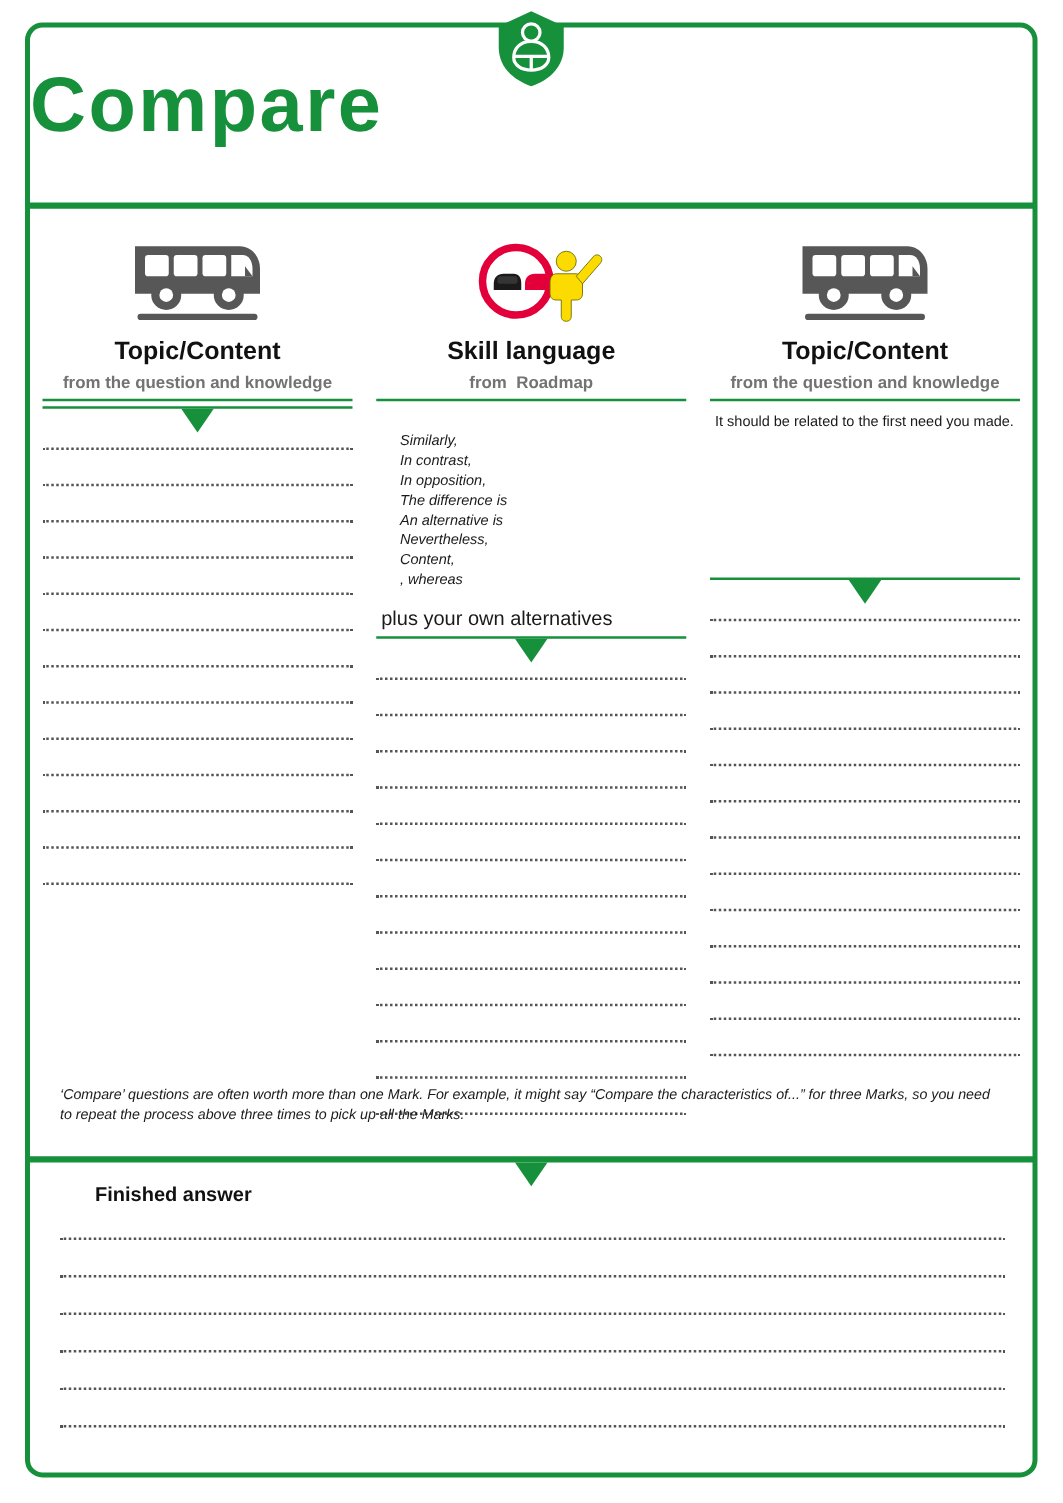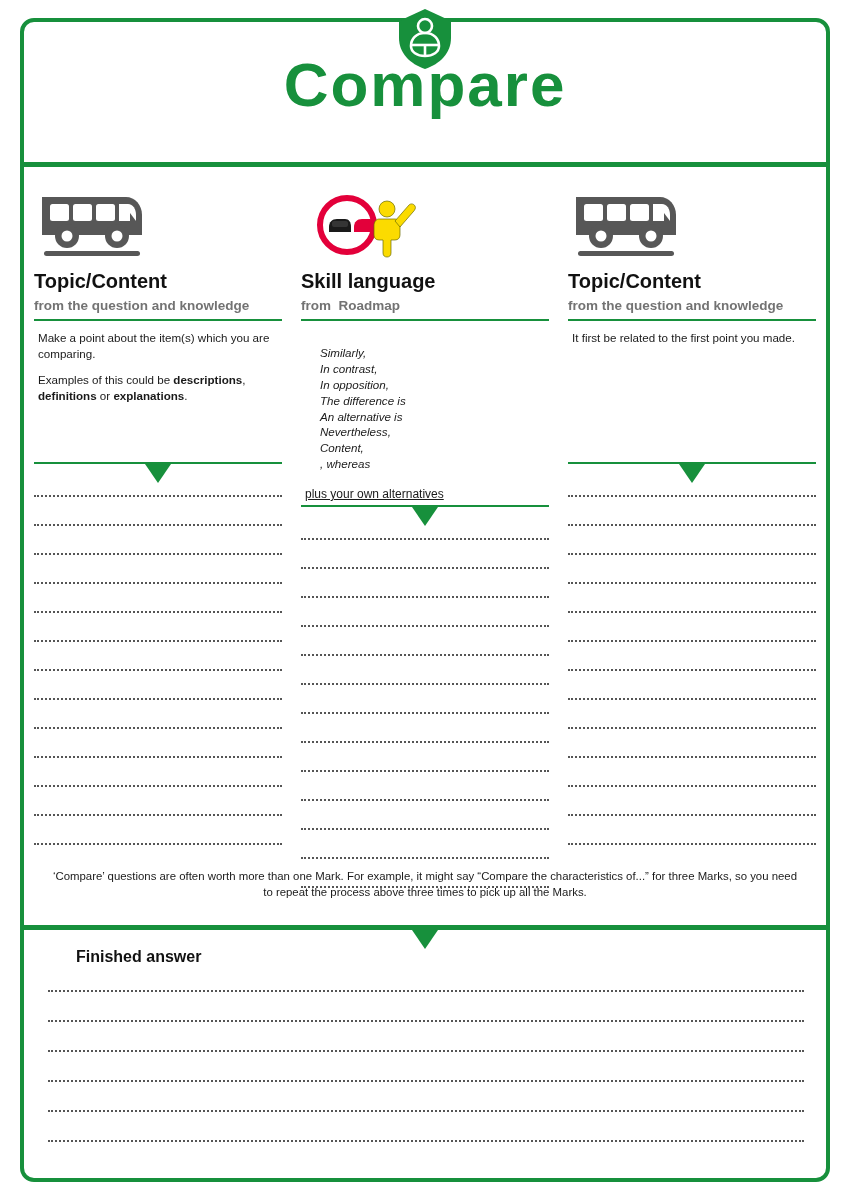--- a/index.html
+++ b/index.html
@@ -32,21 +32,21 @@
   
   .title-band {
     position: absolute;
     left: 24px;
     top: 22px;
     width: 802px;
     height: 112px;
     box-sizing: border-box;
     display: flex;
     align-items: center;
-    justify-content: center;
+    justify-content: flex-start;
   }
   .title-text {
     color: #17903C;
     font-size: 62px;
     font-weight: bold;
     letter-spacing: 2px;
     line-height: 1;
     margin-top: 14px;
   }
 
@@ -76,21 +76,21 @@
     left: 34px;
     top: 186px;
     width: 782px;
     display: flex;
     justify-content: space-between;
   }
   .col {
     width: 248px;
     display: flex;
     flex-direction: column;
-    align-items: flex-start;
+    align-items: center;
   }
   .col-icon {
     height: 78px;
     display: flex;
     align-items: center;
     justify-content: center;
   }
   .col-title {
     font-size: 20px;
     font-weight: bold;
@@ -136,24 +136,23 @@
     list-style: none;
   }
   .word-list li {
     font-size: 11.6px;
     font-style: italic;
     line-height: 1.37;
     color: #1a1a1a;
   }
   .word-list-foot {
     margin-top: 11px;
-    font-size: 12px;
+    font-size: 16px;
     font-style: normal;
     color: #1a1a1a;
-    text-decoration: underline;
   }
 
   
   .col-arrow-rule {
     width: 100%;
     position: relative;
     margin-top: 4px;
   }
   .col-arrow-rule .bar {
     width: 100%;
@@ -182,24 +181,25 @@
     border-top: 2px dotted #555555;
     margin-bottom: 27px;
   }
 
   
   .footnote {
     position: absolute;
     left: 48px;
     top: 868px;
     width: 754px;
-    text-align: center;
+    text-align: left;
     font-size: 11.4px;
     line-height: 1.42;
     color: #1a1a1a;
+    font-style: italic;
   }
 
   
   .panel-sep {
     position: absolute;
     left: 22px;
     top: 925px;
     width: 806px;
     height: 5px;
     background: #17903C;
@@ -270,24 +270,20 @@
         <circle cx="33" cy="45" r="12" fill="#575757"></circle>
         <circle cx="33" cy="45" r="5.5" fill="#ffffff"></circle>
         <circle cx="83" cy="45" r="12" fill="#575757"></circle>
         <circle cx="83" cy="45" r="5.5" fill="#ffffff"></circle>
         <rect x="10" y="60" width="96" height="5" rx="2.5" fill="#575757"></rect>
       </svg>
     </div>
     <div class="col-title">Topic/Content</div>
     <div class="col-sub">from the question and knowledge</div>
     <div class="col-rule"></div>
-    <div class="col-body">
-        <p><span>Make a point about the item(s) which you are comparing.</span></p>
-        <p><span>Examples of this could be </span><b>descriptions</b><span>, </span><b>definitions</b><span> or </span><b>explanations</b><span>.</span></p>
-      </div>
     <div class="col-arrow-rule">
       <div class="bar"></div>
       <div class="tri"></div>
     </div>
     <div class="lines">
         <div class="dline"></div>
         <div class="dline"></div>
         <div class="dline"></div>
         <div class="dline"></div>
         <div class="dline"></div>
@@ -367,21 +363,21 @@
         <circle cx="33" cy="45" r="5.5" fill="#ffffff"></circle>
         <circle cx="83" cy="45" r="12" fill="#575757"></circle>
         <circle cx="83" cy="45" r="5.5" fill="#ffffff"></circle>
         <rect x="10" y="60" width="96" height="5" rx="2.5" fill="#575757"></rect>
       </svg>
     </div>
     <div class="col-title">Topic/Content</div>
     <div class="col-sub">from the question and knowledge</div>
     <div class="col-rule"></div>
     <div class="col-body">
-        <p><span>It first be related to the first point you made.</span></p>
+        <p><span>It should be related to the first need you made.</span></p>
       </div>
     <div class="col-arrow-rule">
       <div class="bar"></div>
       <div class="tri"></div>
     </div>
     <div class="lines">
         <div class="dline"></div>
         <div class="dline"></div>
         <div class="dline"></div>
         <div class="dline"></div>

